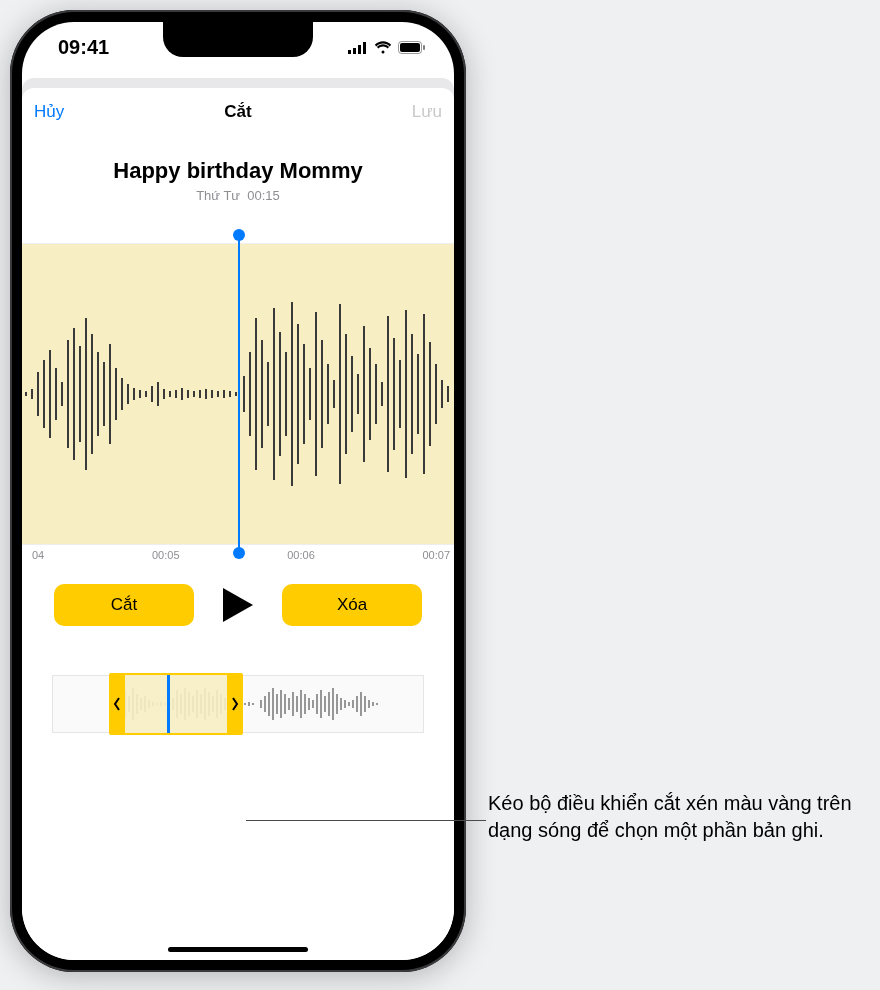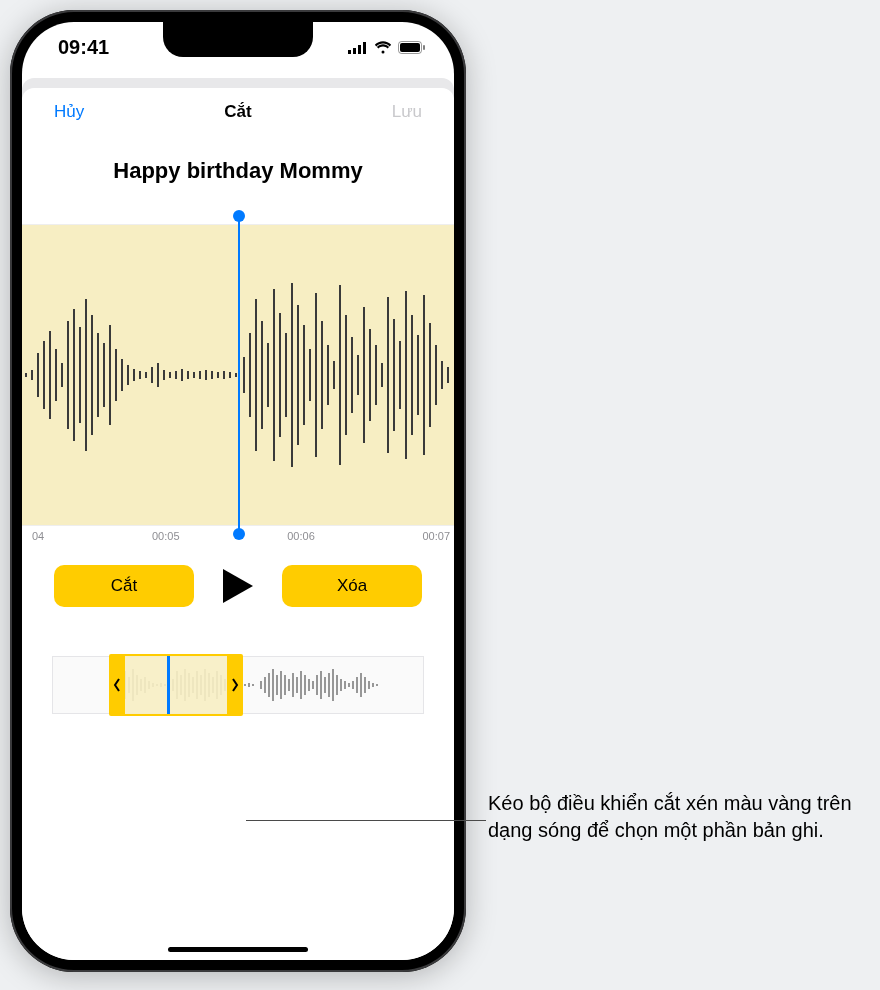--- a/index.html
+++ b/index.html
@@ -71,21 +71,21 @@
     border-top-left-radius: 12px;
     border-top-right-radius: 12px;
     display: flex;
     flex-direction: column;
   }
   .nav {
     height: 48px;
     display: flex;
     align-items: center;
     justify-content: space-between;
-    padding: 0 32px;
+    padding: 0 12px;
     font-size: 17px;
   }
   .nav .cancel { color: #007aff; }
   .nav .title { font-weight: 600; color:#000; position:absolute; left:0; right:0; text-align:center; pointer-events:none;}
   .nav .save { color: #c9c9cc; }
   .rec-title {
     text-align: center;
     font-size: 22px;
     font-weight: 700;
     margin-top: 22px;
@@ -251,20 +251,23 @@
     <div class="sheet-back"></div>
     <div class="sheet">
 
       <div class="nav" style="position:relative">
         <span class="cancel">Hủy</span>
         <span class="title">Cắt</span>
         <span class="save">Lưu</span>
       </div>
 
       <div class="rec-title">Happy birthday Mommy</div>
+      <div class="rec-meta">
+        <span>Thứ Tư</span>&nbsp;&nbsp;<span>00:15</span>
+      </div>
 
       <div class="wave-zone">
         <svg viewBox="0 0 432 300" preserveAspectRatio="none">
           <g stroke="#3a3a3a" stroke-width="2">
             <line x1="4" y1="148" x2="4" y2="152"></line>
               <line x1="10" y1="145" x2="10" y2="155"></line>
               <line x1="16" y1="128" x2="16" y2="172"></line>
               <line x1="22" y1="116" x2="22" y2="184"></line>
               <line x1="28" y1="106" x2="28" y2="194"></line>
               <line x1="34" y1="124" x2="34" y2="176"></line>

